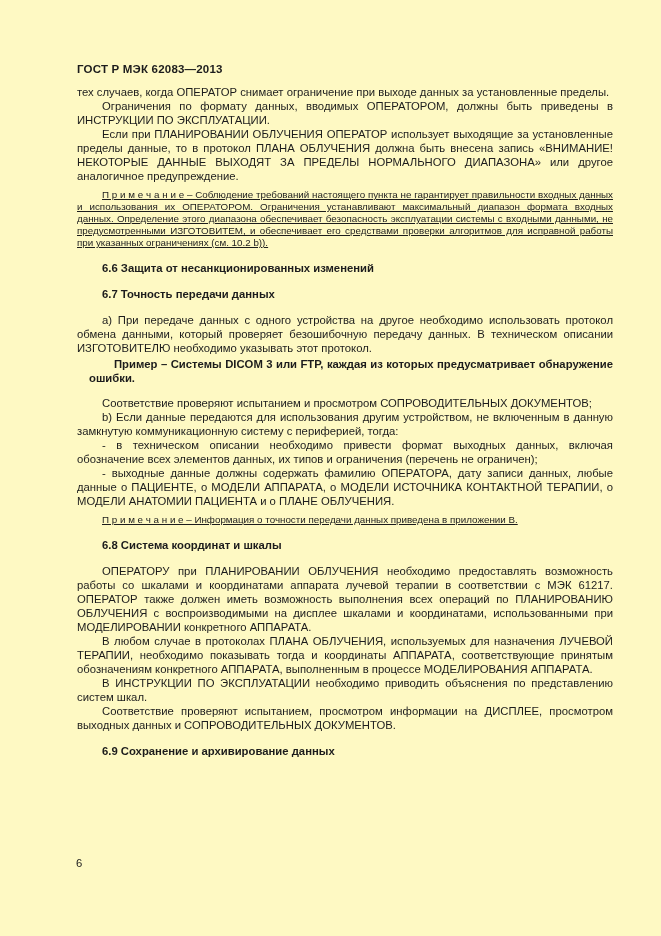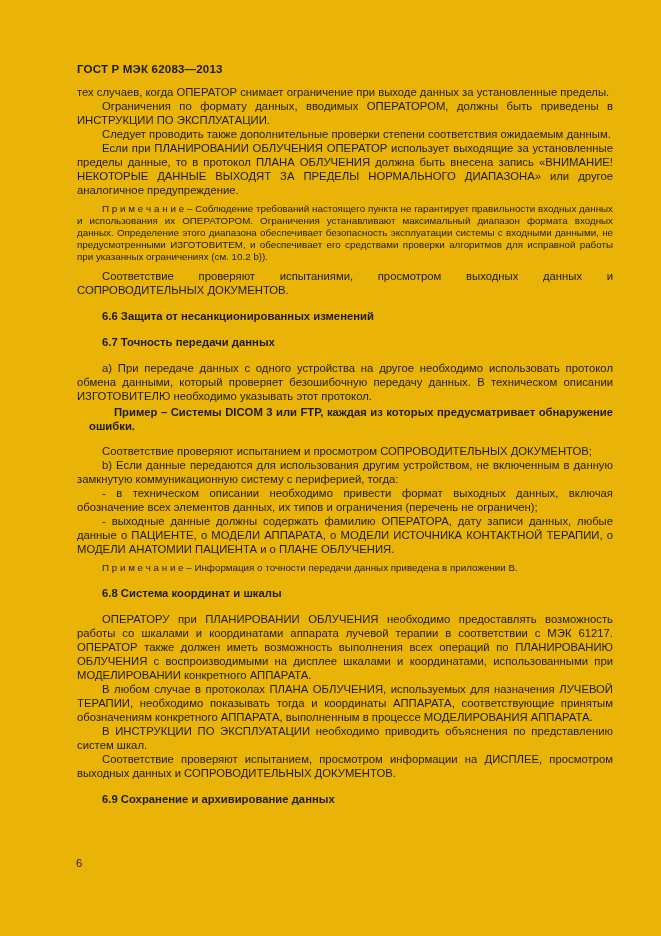--- a/index.html
+++ b/index.html
@@ -8,21 +8,21 @@
     height: 936px;
     background: #ffffff;
     position: relative;
     font-family: "Liberation Sans", sans-serif;
     color: #1c1c1c;
     overflow: hidden;
   }
   .page {
     position: absolute;
     inset: 0;
-    background: #eab308;
+    background: #fef9c3;
   }
   .content {
     position: absolute;
     left: 77px;
     top: 62px;
     width: 536px;
   }
   .doc-header {
     font-weight: 700;
     font-size: 11.5px;
@@ -35,20 +35,21 @@
     font-size: 11.3px;
     line-height: 14px;
     text-align: justify;
     text-indent: 25px;
   }
   .body-noindent { text-indent: 0; }
   .note {
     font-size: 9.8px;
     line-height: 12px;
     margin: 6px 0;
+    text-decoration: underline;
   }
   .heading {
     font-weight: 700;
     text-align: left;
     margin: 12px 0;
   }
   .example {
     font-weight: 700;
     margin: 2px 0 11px 12px;
   }
@@ -62,24 +63,22 @@
 </style>
 </head>
 <body>
 
 <div class="page">
   <div class="content">
     <div class="doc-header">ГОСТ Р МЭК 62083—2013</div>
     <div id="doc-body">
         <p class="blk body-noindent">тех случаев, когда ОПЕРАТОР снимает ограничение при выходе данных за установленные пределы.</p>
         <p class="blk body">Ограничения по формату данных, вводимых ОПЕРАТОРОМ, должны быть приведены в ИНСТРУКЦИИ&nbsp;ПО&nbsp;ЭКСПЛУАТАЦИИ.</p>
-        <p class="blk body">Следует проводить также дополнительные проверки степени соответствия ожидаемым данным.</p>
         <p class="blk body">Если при ПЛАНИРОВАНИИ ОБЛУЧЕНИЯ ОПЕРАТОР использует выходящие за установленные пределы данные, то в протокол ПЛАНА ОБЛУЧЕНИЯ должна быть внесена запись «ВНИМАНИЕ! НЕКОТОРЫЕ ДАННЫЕ ВЫХОДЯТ ЗА ПРЕДЕЛЫ НОРМАЛЬНОГО ДИАПАЗОНА» или другое аналогичное предупреждение.</p>
         <p class="blk note">П р и м е ч а н и е – Соблюдение требований настоящего пункта не гарантирует правильности входных данных и использования их ОПЕРАТОРОМ. Ограничения устанавливают максимальный диапазон формата входных данных. Определение этого диапазона обеспечивает безопасность эксплуатации системы с входными данными, не предусмотренными ИЗГОТОВИТЕМ, и обеспечивает его средствами проверки алгоритмов для исправной работы при указанных ограничениях (см. 10.2 b)).</p>
-        <p class="blk body">Соответствие проверяют испытаниями, просмотром выходных данных и СОПРОВОДИТЕЛЬНЫХ&nbsp;ДОКУМЕНТОВ.</p>
         <p class="blk heading">6.6 Защита от несанкционированных изменений</p>
         <p class="blk heading">6.7 Точность передачи данных</p>
         <p class="blk body">а) При передаче данных с одного устройства на другое необходимо использовать протокол обмена данными, который проверяет безошибочную передачу данных. В техническом описании ИЗГОТОВИТЕЛЮ необходимо указывать этот протокол.</p>
         <p class="blk example">Пример – Системы DICOM 3 или FTP, каждая из которых предусматривает обнаружение ошибки.</p>
         <p class="blk body">Соответствие проверяют испытанием и просмотром СОПРОВОДИТЕЛЬНЫХ ДОКУМЕНТОВ;</p>
         <p class="blk body">b) Если данные передаются для использования другим устройством, не включенным в данную замкнутую коммуникационную систему с периферией, тогда:</p>
         <p class="blk body">- в техническом описании необходимо привести формат выходных данных, включая обозначение всех элементов данных, их типов и ограничения (перечень не ограничен);</p>
         <p class="blk body">- выходные данные должны содержать фамилию ОПЕРАТОРА, дату записи данных, любые данные о ПАЦИЕНТЕ, о МОДЕЛИ АППАРАТА, о МОДЕЛИ ИСТОЧНИКА КОНТАКТНОЙ ТЕРАПИИ, о МОДЕЛИ АНАТОМИИ ПАЦИЕНТА и о ПЛАНЕ ОБЛУЧЕНИЯ.</p>
         <p class="blk note">П р и м е ч а н и е – Информация о точности передачи данных приведена в приложении В.</p>
         <p class="blk heading">6.8 Система координат и шкалы</p>

